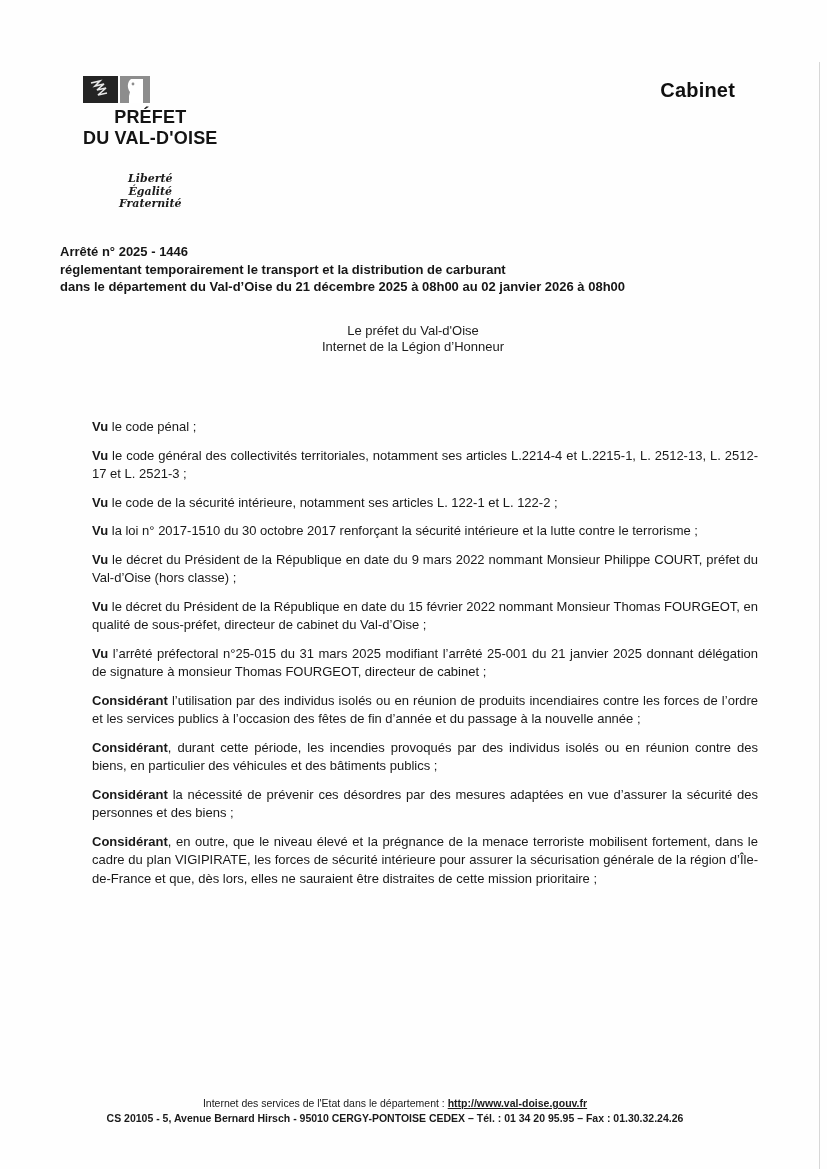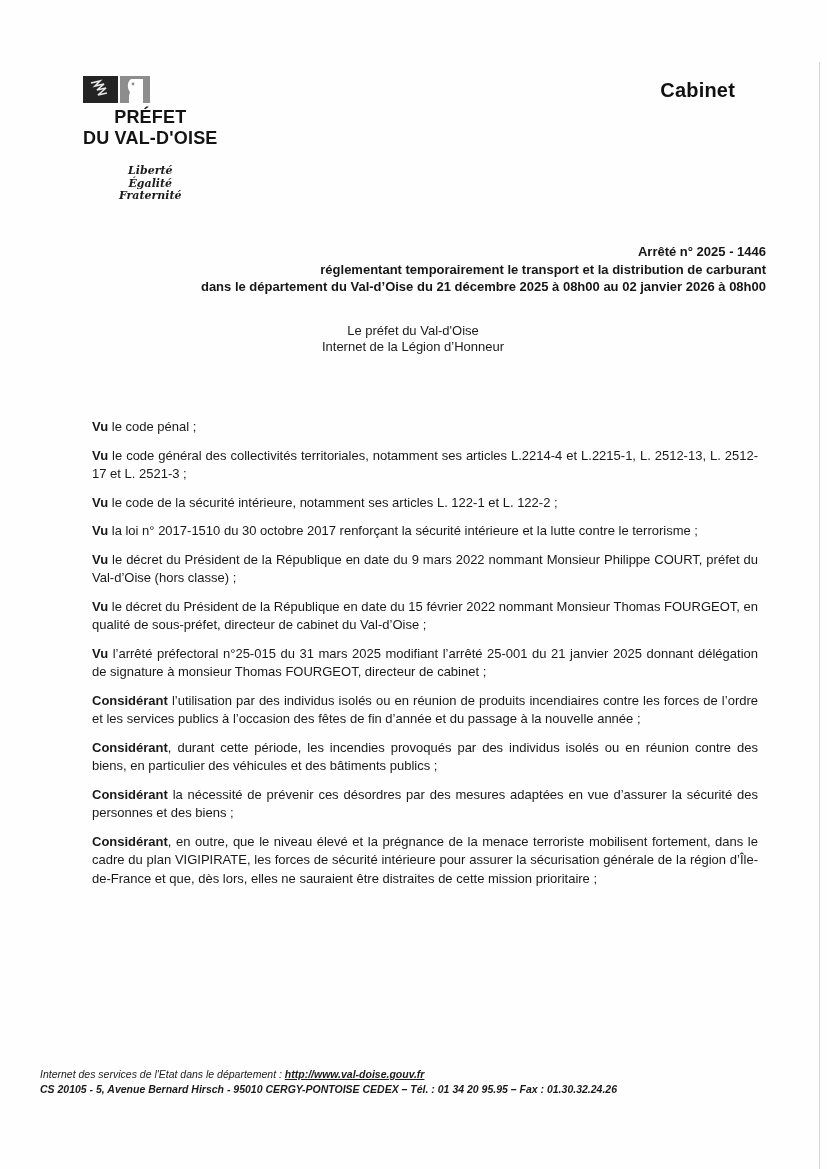--- a/index.html
+++ b/index.html
@@ -25,21 +25,21 @@
   .brand { position: absolute; left: 83px; top: 76px; text-align: center; }
   .logo-svg { display: block; margin-bottom: 3px; }
   .wordmark {
     font-size: 18px;
     font-weight: 700;
     line-height: 21px;
     letter-spacing: 0.2px;
     color: #141414;
   }
   .motto {
-    margin-top: 16px;
+    margin-top: 24px;
     font-family: "DejaVu Serif", serif;
     font-style: italic;
     font-weight: 600;
     font-size: 11px;
     line-height: 12.5px;
     color: #1c1c1c;
   }
   .service {
     position: absolute;
     top: 79px;
@@ -49,21 +49,21 @@
     color: #101010;
     letter-spacing: 0.2px;
     text-align: right;
   }
   
   .title-block {
     position: absolute;
     top: 243px;
     left: 60px;
     width: 706px;
-    text-align: right;
+    text-align: left;
     font-size: 13px;
     font-weight: 700;
     line-height: 17.5px;
     color: #161616;
   }
   .authority-block {
     position: absolute;
     top: 323px;
     left: 60px;
     width: 706px;
@@ -82,28 +82,27 @@
     font-size: 13px;
     line-height: 18.5px;
     text-align: justify;
     color: #191919;
   }
   .body-block p { margin: 0 0 10px 0; }
   .lead { font-weight: 700; }
   
   .footer {
     position: absolute;
-    top: 1067px;
+    top: 1096px;
     left: 40px;
     width: 710px;
-    text-align: left;
+    text-align: center;
     font-size: 10.5px;
     line-height: 15px;
     color: #1a1a1a;
-    font-style: italic;
   }
   .footer-line2 { font-weight: 700; }
   .url { font-weight: 700; text-decoration: underline; }
 </style>
 </head>
 <body>
 
 <div class="page">
 
   <div class="scan-edge"></div>

